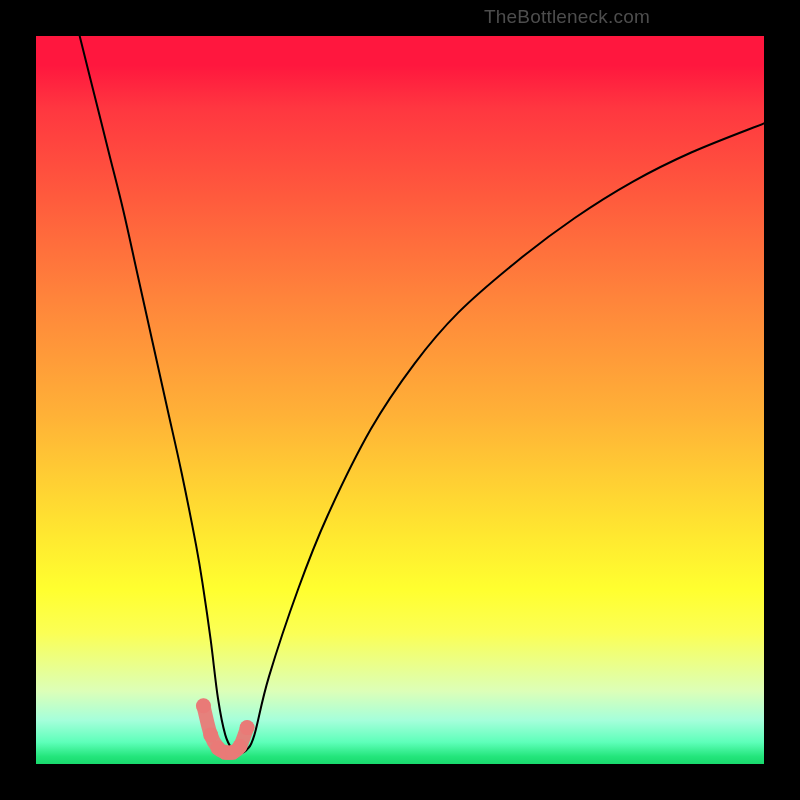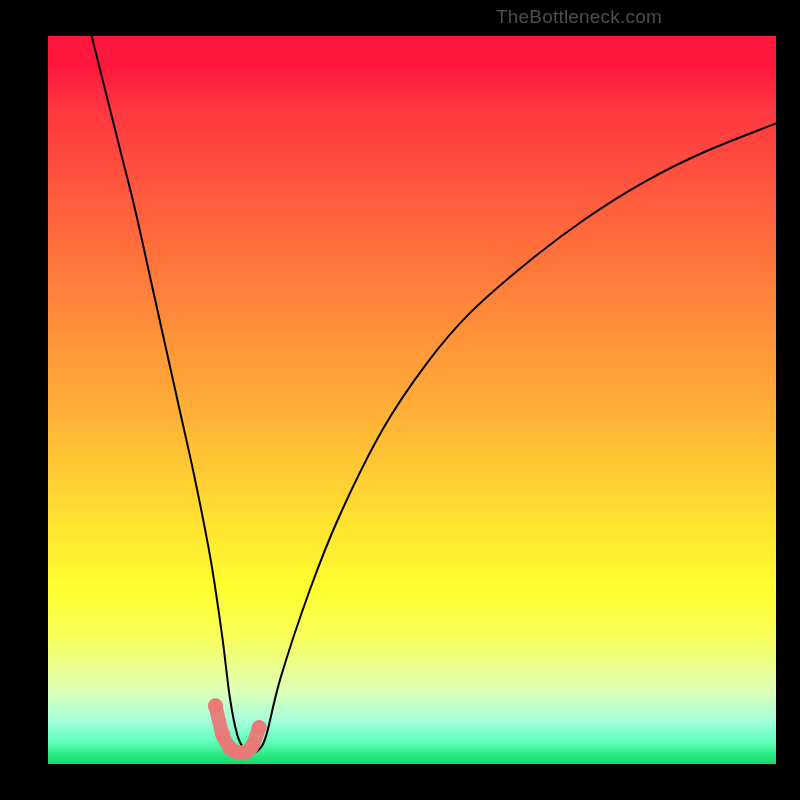--- a/index.html
+++ b/index.html
@@ -7,21 +7,21 @@
     padding: 0;
     width: 800px;
     height: 800px;
     overflow: hidden;
     background: #000;
     font-family: Arial, Helvetica, sans-serif;
   }
   .frame {
     position: absolute;
     top: 0;
-    left: 12px;
+    left: 0;
     width: 660px;
     height: 800px;
     background: #000;
     text-align: center;
   }
   .plot {
     position: absolute;
     left: 36px;
     top: 36px;
     width: 728px;

